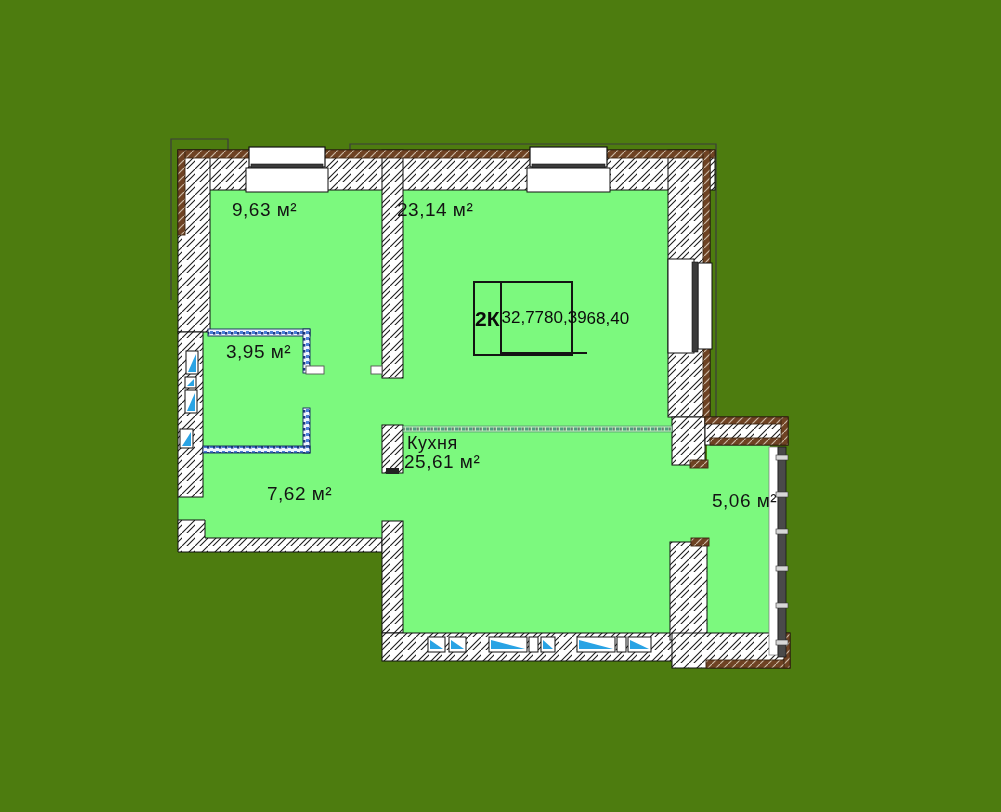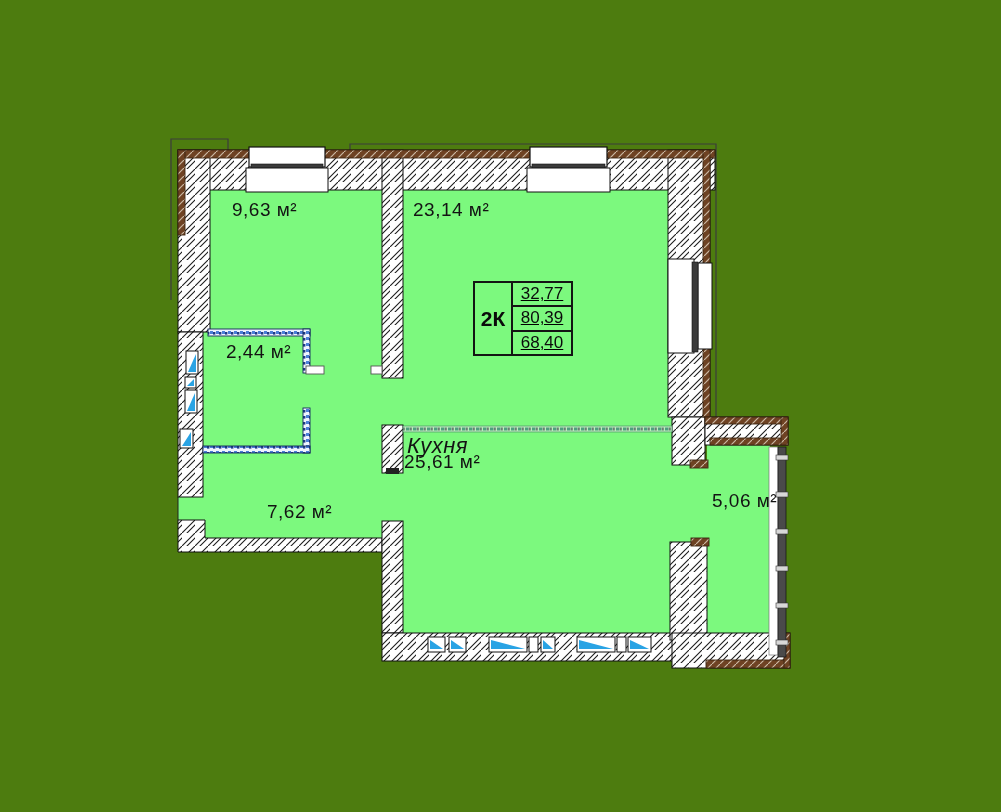--- a/index.html
+++ b/index.html
@@ -8,26 +8,26 @@
     --vent-blue:#29A3E4;
     --partition-blue:#4A7FD8;
     --separator-teal:#4F9E7F;
   }
   html,body{margin:0;padding:0;background:#fff;}
   .stage{position:relative;width:1001px;height:812px;background:#4d7c0f;overflow:hidden;
          font-family:"Liberation Sans",sans-serif;}
   .plan-svg{position:absolute;left:0;top:0;}
   .room-label{position:absolute;font-size:19px;color:#131313;white-space:nowrap;
               letter-spacing:0.5px;font-family:"Liberation Sans",sans-serif;}
-  .room-label.small{font-size:22px;font-style:italic;}
+  .room-label.small{font-size:18px;}
   .info-table{position:absolute;left:473px;top:281px;width:100px;height:75px;
               display:flex;border:2px solid #141414;box-sizing:border-box;}
   .info-type{width:36px;display:flex;align-items:center;justify-content:center;
              font-weight:bold;font-size:21px;color:#0b0b0b;border-right:2px solid #141414;}
-  .info-col{flex:1;display:flex;flex-direction:column;text-decoration:underline;}
+  .info-col{flex:1;display:flex;}
   .info-num{flex:1;display:flex;align-items:center;justify-content:center;
             font-size:17px;color:#0b0b0b;border-bottom:2px solid #141414;}
   .info-num:last-child{border-bottom:none;text-align:center;}
 </style>
 </head>
 <body>
 
 <div class="stage">
 
   <svg class="plan-svg" width="1001" height="812" viewBox="0 0 1001 812">
@@ -175,23 +175,23 @@
         <rect x="776" y="492" width="12" height="5"></rect>
         <rect x="776" y="529" width="12" height="5"></rect>
         <rect x="776" y="566" width="12" height="5"></rect>
         <rect x="776" y="603" width="12" height="5"></rect>
         <rect x="776" y="640" width="12" height="5"></rect>
       </g>
     </g>
   </svg>
 
   <div class="room-label" style="left:232px;top:199px">9,63 м²</div>
-  <div class="room-label" style="left:413px;top:199px">23,14 м²</div>
-  <div class="room-label" style="left:226px;top:341px">2,44 м²</div>
-  <div class="room-label" style="left:267px;top:501px">7,62 м²</div>
+  <div class="room-label" style="left:397px;top:199px">23,14 м²</div>
+  <div class="room-label" style="left:226px;top:341px">3,95 м²</div>
+  <div class="room-label" style="left:267px;top:483px">7,62 м²</div>
   <div class="room-label small" style="left:407px;top:433px">Кухня</div>
   <div class="room-label" style="left:404px;top:451px">25,61 м²</div>
   <div class="room-label" style="left:712px;top:490px">5,06 м²</div>
 
   <div class="info-table">
     <div class="info-type">2К</div>
     <div class="info-col">
       <div class="info-num">32,77</div>
       <div class="info-num">80,39</div>
       <div class="info-num">68,40</div>

